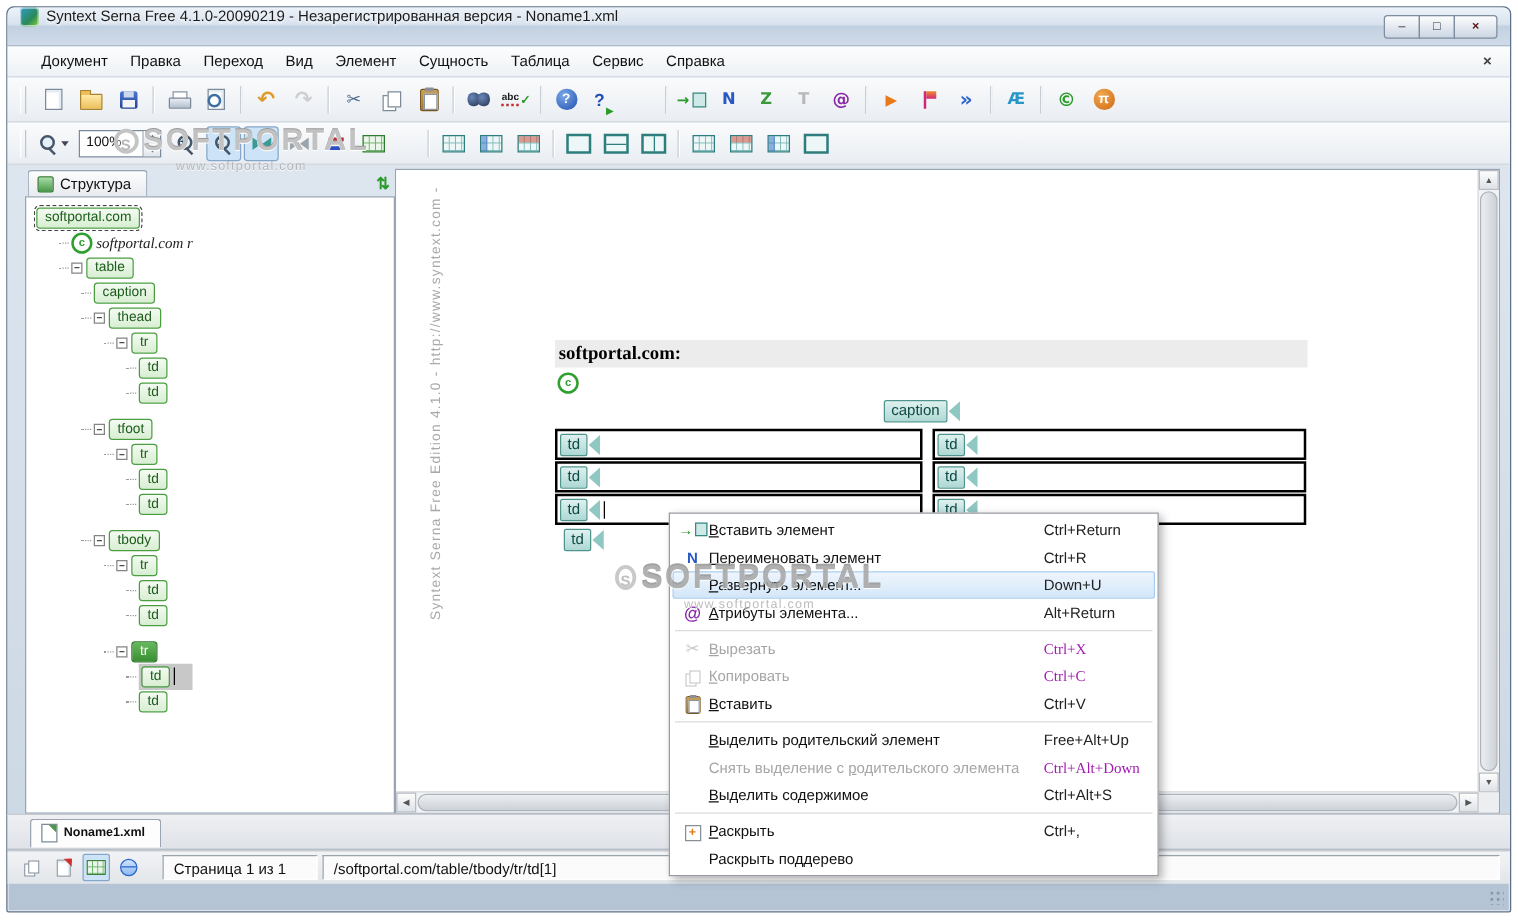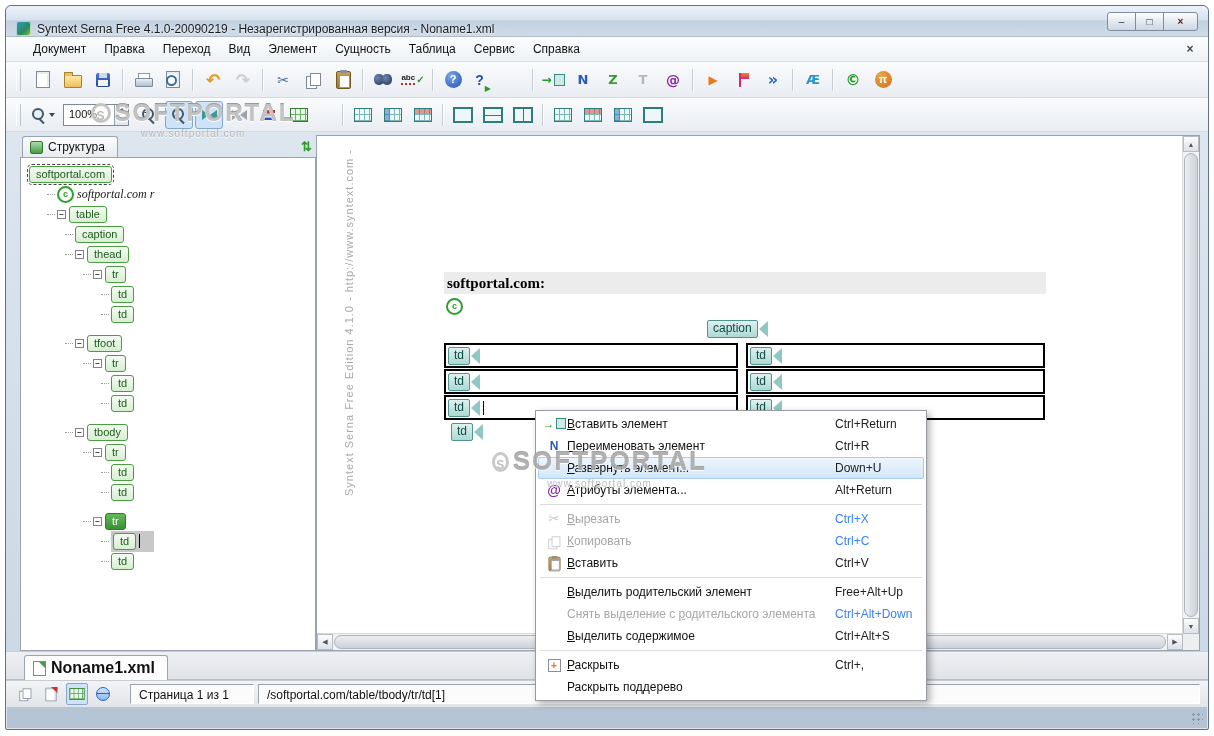--- a/index.html
+++ b/index.html
@@ -5,21 +5,21 @@
   html,body{margin:0;padding:0;background:#fff;}
   #stage{position:relative;width:1214px;height:736px;overflow:hidden;background:#fff;
          font-family:"Liberation Sans",sans-serif;font-size:12px;color:#111;
          -webkit-font-smoothing:antialiased;}
   
   .win{position:absolute;left:5px;top:5px;right:5px;bottom:6px;
        background:linear-gradient(#c9d6e4,#b4c4d5);border:1px solid #5f7186;
        border-radius:6px 6px 2px 2px;box-shadow:inset 0 0 0 1px rgba(255,255,255,.55);}
   .titlebar{position:absolute;left:0;top:0;right:0;height:30px;
        background:linear-gradient(#ecf2f9 0%,#d8e2ee 45%,#c2d1e1 50%,#cfdbe8 100%);
-       border-radius:6px 6px 0 0;display:flex;align-items:flex-end;}
+       border-radius:6px 6px 0 0;display:flex;align-items:flex-start;}
   .app-icon{width:15px;height:15px;margin:0 6px 0 10px;border-radius:3px;
        background:linear-gradient(135deg,#39c,#2a8a5a 60%,#8c3);box-shadow:inset 0 0 0 1px rgba(255,255,255,.6);}
   .title{font-size:12px;color:#1a1a1a;text-shadow:0 1px 2px rgba(255,255,255,.9);white-space:nowrap;}
   .winbtns{position:absolute;right:10px;top:6px;display:flex;}
   .wb{width:27px;height:17px;border:1px solid #7f8da0;background:linear-gradient(#fdfdfd,#ccd6e3);
       display:flex;align-items:center;justify-content:center;font-size:10px;color:#27313d;margin-left:-1px;}
   .wb.first{border-radius:3px 0 0 3px;}
   .wb.close{width:33px;border-radius:0 3px 3px 0;color:#5a1414;font-weight:700;}
   
   .menubar{position:absolute;left:0;top:30px;right:0;height:26px;
@@ -156,21 +156,21 @@
   .sbtn{width:16px;height:16px;background:linear-gradient(#fdfdfd,#dde2e8);border:1px solid #b8bcc2;box-sizing:border-box;
       display:flex;align-items:center;justify-content:center;font-size:7px;color:#555;flex:0 0 auto;}
   .vthumb{position:absolute;left:1px;right:1px;top:17px;bottom:17px;background:linear-gradient(90deg,#eceef1,#ccd2d9);
       border:1px solid #aeb4bc;border-radius:7px;}
   .hthumb{flex:1;margin:1px;background:linear-gradient(#eceef1,#ccd2d9);border:1px solid #aeb4bc;border-radius:7px;}
   .vscroll .sbtn{position:absolute;left:0;} .vscroll .up{top:0;} .vscroll .dn{bottom:0;}
   
   .dtabbar{position:absolute;left:0;right:0;bottom:49px;height:27px;background:linear-gradient(#eef0f3,#dfe2e7);
       border-top:1px solid #c8ccd2;border-bottom:1px solid #b8bec6;}
   .dtab{position:absolute;left:18px;top:3px;display:inline-flex;align-items:center;gap:5px;padding:3px 12px 4px 8px;
-      background:#fdfdfd;border:1px solid #9aa5b1;border-bottom:none;border-radius:3px 3px 0 0;font-weight:700;font-size:16px;}
+      background:#fdfdfd;border:1px solid #9aa5b1;border-bottom:none;border-radius:3px 3px 0 0;font-weight:700;font-size:10px;}
   .dt-ic{width:11px;height:13px;background:#fff;border:1px solid #7a8a99;position:relative;}
   .dt-ic::after{content:"";position:absolute;right:0;top:0;border:3px solid transparent;border-top-color:#4a9a4a;border-right-color:#4a9a4a;}
   .statusbar{position:absolute;left:0;right:0;bottom:22px;height:27px;background:linear-gradient(#f2f3f5,#e2e5e9);
       border-top:1px solid #c8ccd2;display:flex;align-items:center;padding:0 8px;box-sizing:border-box;gap:4px;}
   .sbic{width:20px;height:20px;display:inline-flex;align-items:center;justify-content:center;border:1px solid transparent;border-radius:2px;}
   .sbic.pressed{background:#cde3f7;border-color:#86a7cc;}
   .a-copy.s{transform:scale(.8);} .a-page.s{transform:scale(.8);}
   .a-page.bmk::after{content:"";position:absolute;right:-2px;top:-2px;border:4px solid transparent;border-top-color:#d03030;border-right-color:#d03030;}
   .a-globe{width:12px;height:12px;border-radius:50%;border:1px solid #2864c8;background:linear-gradient(#cfe4ff,#8fb8f0);position:relative;}
   .a-globe::after{content:"";position:absolute;left:0;top:5px;width:100%;height:1px;background:#2864c8;}
@@ -180,21 +180,21 @@
   .sbox.xpath{flex:1;}
   .bframe{position:absolute;left:0;right:0;bottom:0;height:22px;}
   .grip{position:absolute;right:5px;bottom:5px;width:13px;height:13px;
       background-image:radial-gradient(#8a97a6 1px,transparent 1.4px);background-size:5px 5px;background-position:1px 1px;}
   
   .ctxmenu{position:absolute;left:535px;top:410px;width:392px;background:#fff;border:1px solid #979aa0;
       box-shadow:3px 3px 7px rgba(0,0,0,.3);padding:2px;z-index:70;box-sizing:border-box;}
   .mrow{display:flex;align-items:center;height:22px;padding:0 6px 0 2px;border:1px solid transparent;border-radius:2px;box-sizing:border-box;}
   .mrow.hl{background:linear-gradient(#eef5fd,#d3e7f9);border-color:#a8cbf0;}
   .mrow.dis{color:#a6a6a6;}
-  .mrow.dis .mshort{color:#3b82f6;}
+  .mrow.dis .mshort{color:#a21caf;font-family:Liberation Serif, serif;}
   .mrow.dis .mic{opacity:.5;filter:grayscale(80%);}
   .mic{flex:0 0 26px;text-align:center;font-weight:700;position:relative;height:18px;line-height:18px;}
   .mlabel{flex:1;font-size:12px;}
   .mshort{flex:0 0 82px;text-align:left;font-size:12px;color:#222;}
   .msep{height:1px;background:#dcdcdc;margin:3px 2px;}
   .mic-insert_element{color:#2a9a2a;font-size:12px;}
   .mic-insert_element::after{content:"";display:inline-block;width:8px;height:9px;border:1px solid #3a8a84;background:#cfe9e6;margin-left:1px;vertical-align:-1px;}
   .mic-rename{color:#2858c8;font-size:12px;}
   .mic-attributes{color:#8828a8;font-size:14px;}
   .mic-cut{color:#8a8f96;font-weight:400;font-size:13px;}

